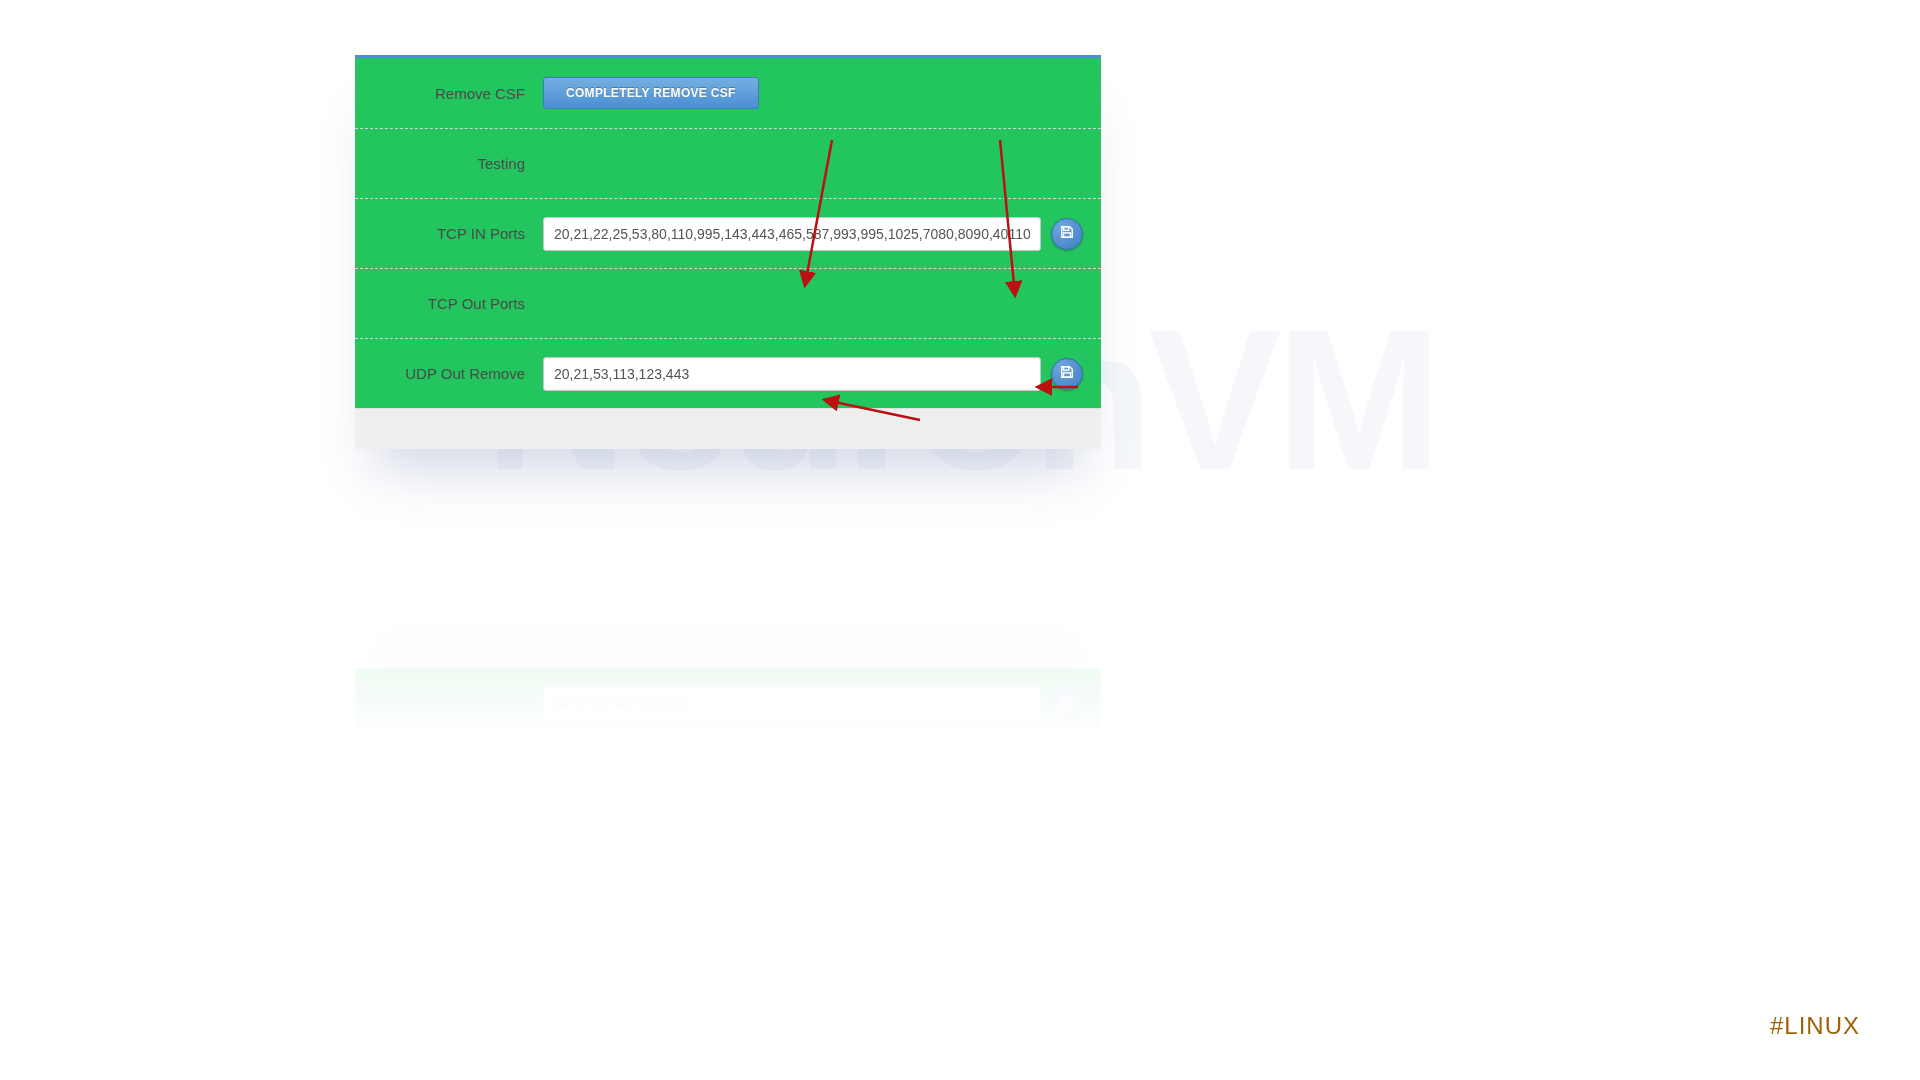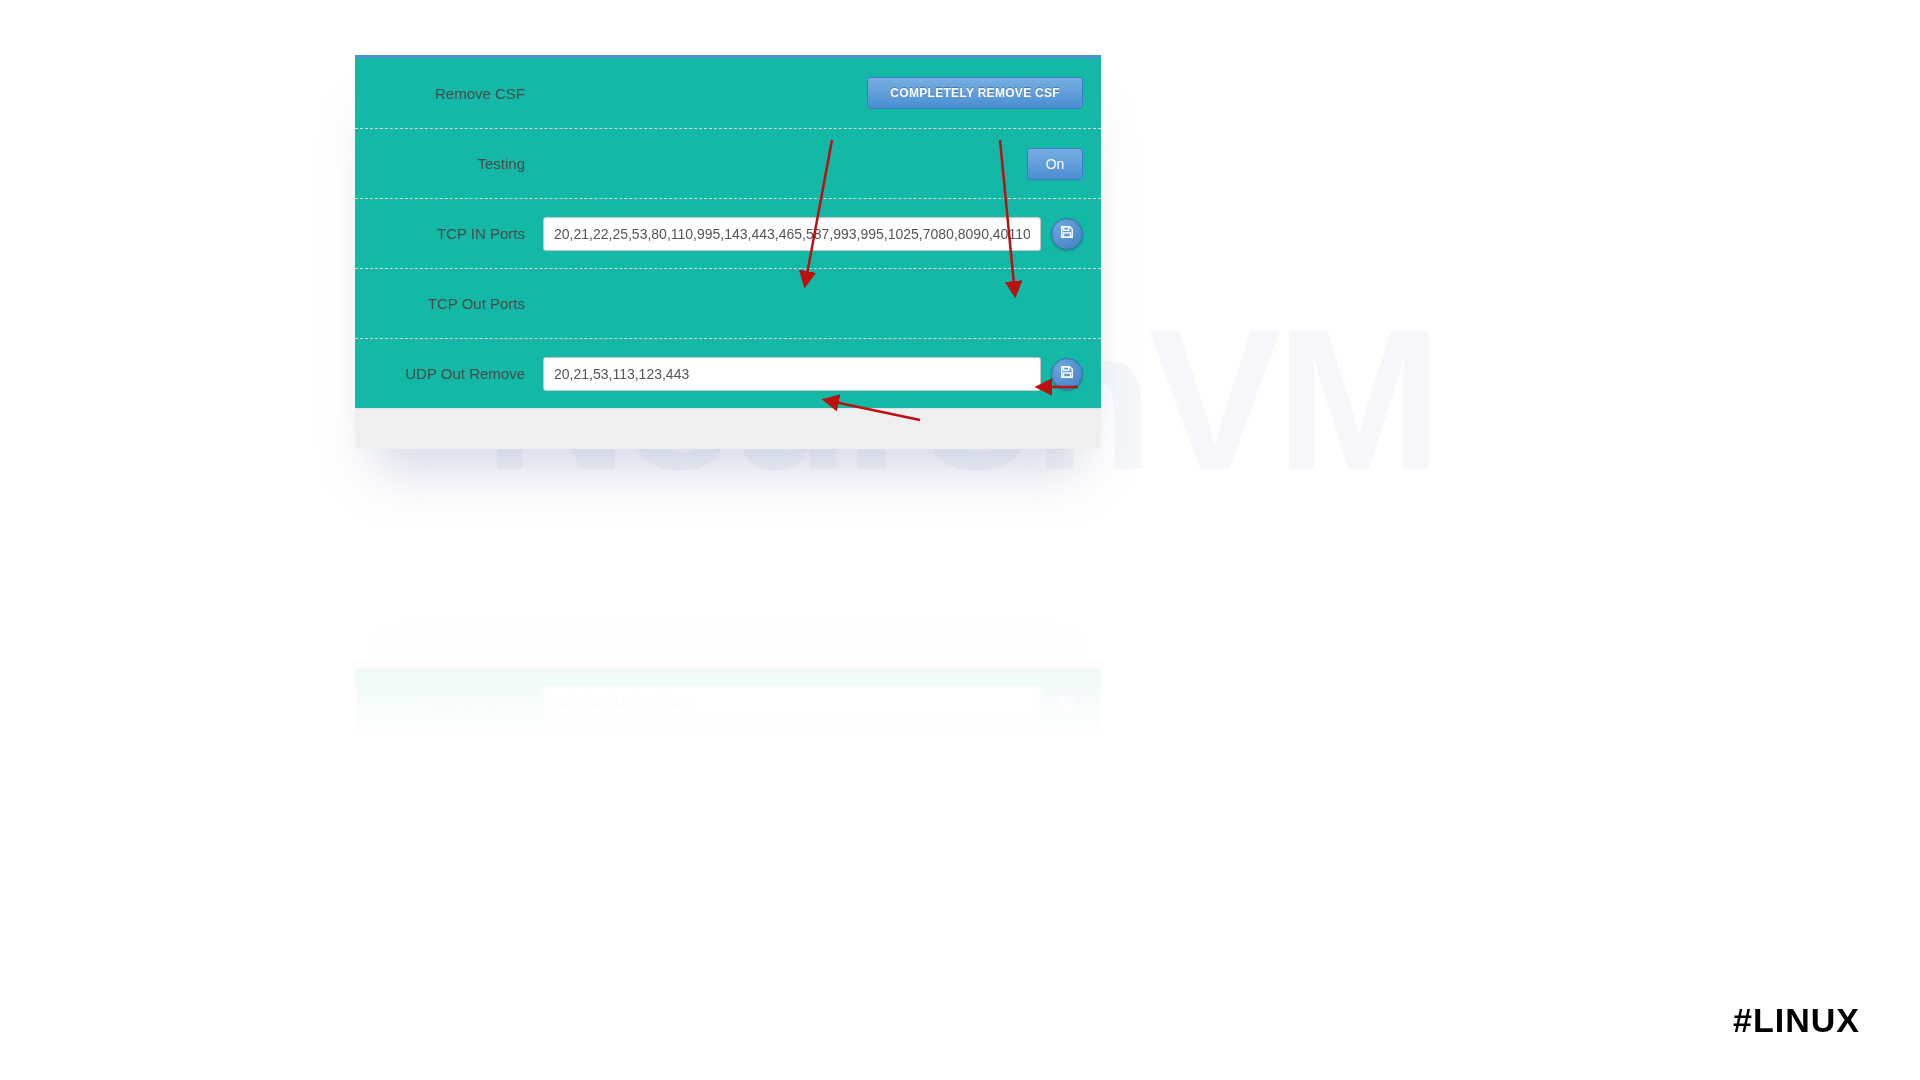--- a/index.html
+++ b/index.html
@@ -29,21 +29,21 @@
 
   .panel-wrap {
     position: absolute;
     left: 355px;
     top: 55px;
     width: 746px;
     z-index: 1;
   }
 
   .panel {
-    background: #14b8a6;
+    background: #22c55e;
     border-top: 3px solid #4a8fd3;
     box-shadow: 0 40px 50px -20px rgba(80, 100, 160, 0.25);
   }
 
   .row {
     display: flex;
     align-items: center;
     min-height: 70px;
     border-top: 1px dashed #d5d5d5;
     padding: 0 18px 0 0;
@@ -58,21 +58,20 @@
     padding-right: 18px;
     color: #4a4a4a;
     font-size: 15px;
   }
 
   .controls {
     flex: 1;
     display: flex;
     align-items: center;
     gap: 10px;
-    justify-content: flex-end;
   }
 
   .btn-primary {
     display: inline-flex;
     align-items: center;
     justify-content: center;
     height: 32px;
     padding: 0 22px;
     background: linear-gradient(to bottom, #76aee2, #4c8ed2);
     border: 1px solid #3a7dc2;
@@ -167,46 +166,43 @@
     left: 0; top: 0;
     width: 1920px; height: 1080px;
     pointer-events: none;
     z-index: 5;
   }
 
   .hashtag {
     position: absolute;
     right: 60px;
     bottom: 40px;
-    font-size: 34px;
-    font-weight: 700;
-    color: #000000;
+    font-size: 24px;
+    font-weight: 400;
+    color: #a16207;
     letter-spacing: 1px;
   }
 </style>
 </head>
 <body>
 
 <div class="watermark">NeuronVM</div>
 
 <div class="panel-wrap">
   <div class="panel">
 
     <div class="row">
       <div class="label">Remove CSF</div>
       <div class="controls">
         <button class="btn-primary">COMPLETELY REMOVE CSF</button>
       </div>
     </div>
 
     <div class="row">
       <div class="label">Testing</div>
-      <div class="controls">
-        <button class="btn-toggle">On</button>
-      </div>
     </div>
 
 
     <div class="row">
       <div class="label">TCP IN Ports</div>
       <div class="controls">
         <input class="text-input" value="20,21,22,25,53,80,110,995,143,443,465,587,993,995,1025,7080,8090,40110:40" style="">
         <button class="icon-btn">
           <span>
             <svg viewBox="0 0 16 16">

